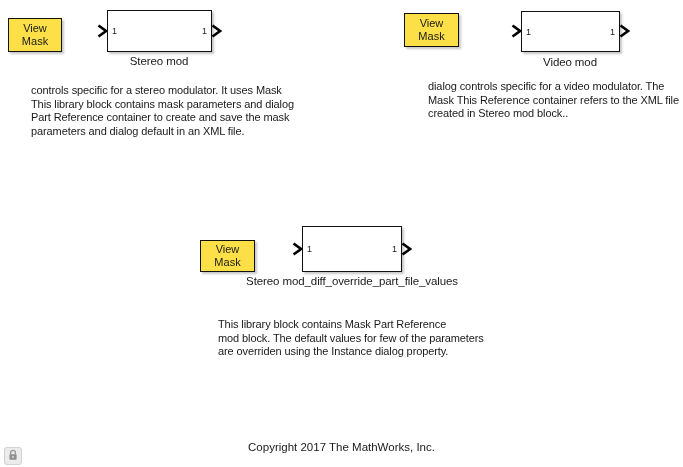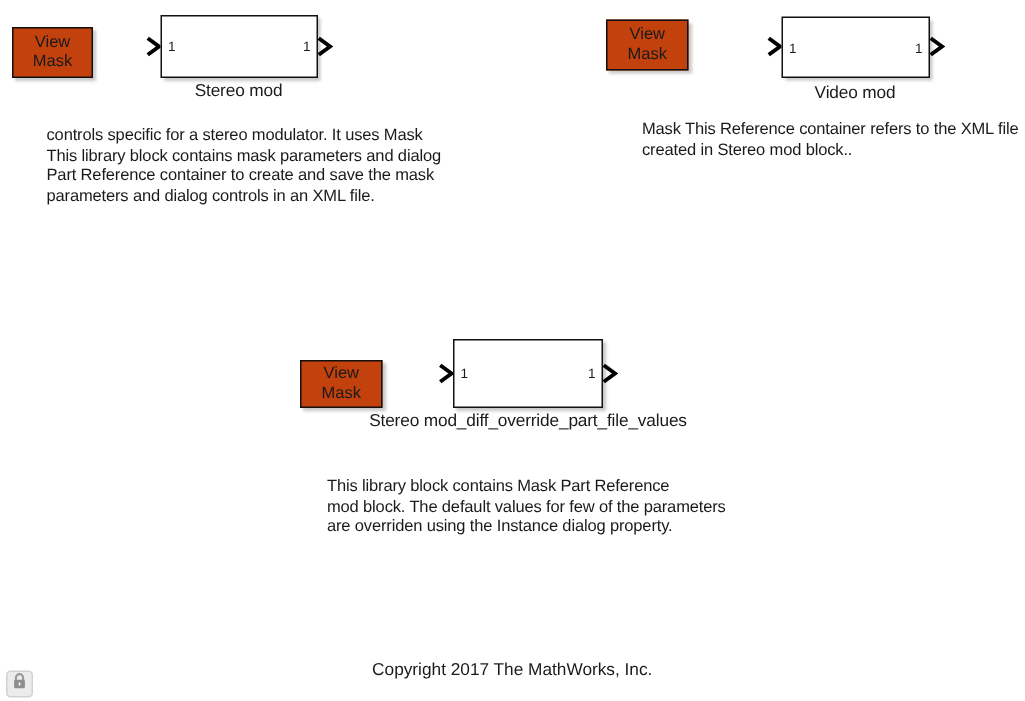--- a/index.html
+++ b/index.html
@@ -10,21 +10,21 @@
     background: #ffffff;
     font-family: "Liberation Sans", sans-serif;
     color: #1a1a1a;
     overflow: hidden;
   }
   .abs { position: absolute; }
 
   
   .view-mask {
     border: 1.4px solid #111;
-    background: #c2410c;
+    background: #fde047;
     box-shadow: 2px 2px 2px rgba(0,0,0,0.22);
     display: flex; flex-direction: column;
     align-items: center; justify-content: center;
     font-size: 11px; line-height: 13px;
     text-align: center;
   }
   .sim-block {
     border: 1.4px solid #111;
     background: #fff;
     box-shadow: 2px 2px 2px rgba(0,0,0,0.22);
@@ -87,21 +87,21 @@
   <svg class="port-arrow" width="11" height="14" viewBox="0 0 11 14">
     <path d="M1.5 1.5 L9 7 L1.5 12.5" fill="none" stroke="#000" stroke-width="2.6"></path>
   </svg>
 </span>
 <div class="abs block-label" style="left:159px; top:55px;">Stereo mod</div>
 
 <div class="abs annotation" style="left:31px; top:84px;">
   <div>controls specific for a stereo modulator. It uses Mask</div>
   <div>This library block contains mask parameters and dialog</div>
   <div>Part Reference container to create and save the mask</div>
-  <div>parameters and dialog controls in an XML file.</div>
+  <div>parameters and dialog default in an XML file.</div>
 </div>
 
 <div class="abs view-mask" style="left:404px; top:13px; width:55px; height:34px;">
   <div>View</div>
   <div>Mask</div>
 </div>
 
 <span class="abs" style="left:511px; top:24px;">
   <svg class="port-arrow" width="11" height="14" viewBox="0 0 11 14">
     <path d="M1.5 1.5 L9 7 L1.5 12.5" fill="none" stroke="#000" stroke-width="2.6"></path>
@@ -112,20 +112,21 @@
   <span class="port-num out">1</span>
 </div>
 <span class="abs" style="left:619px; top:24px;">
   <svg class="port-arrow" width="11" height="14" viewBox="0 0 11 14">
     <path d="M1.5 1.5 L9 7 L1.5 12.5" fill="none" stroke="#000" stroke-width="2.6"></path>
   </svg>
 </span>
 <div class="abs block-label" style="left:570px; top:56px;">Video mod</div>
 
 <div class="abs annotation" style="left:428px; top:80px;">
+  <div>dialog controls specific for a video modulator. The</div>
   <div>Mask This Reference container refers to the XML file</div>
   <div>created in Stereo mod block..</div>
 </div>
 
 <div class="abs view-mask" style="left:200px; top:240px; width:55px; height:32px;">
   <div>View</div>
   <div>Mask</div>
 </div>
 
 <span class="abs" style="left:292px; top:242px;">

